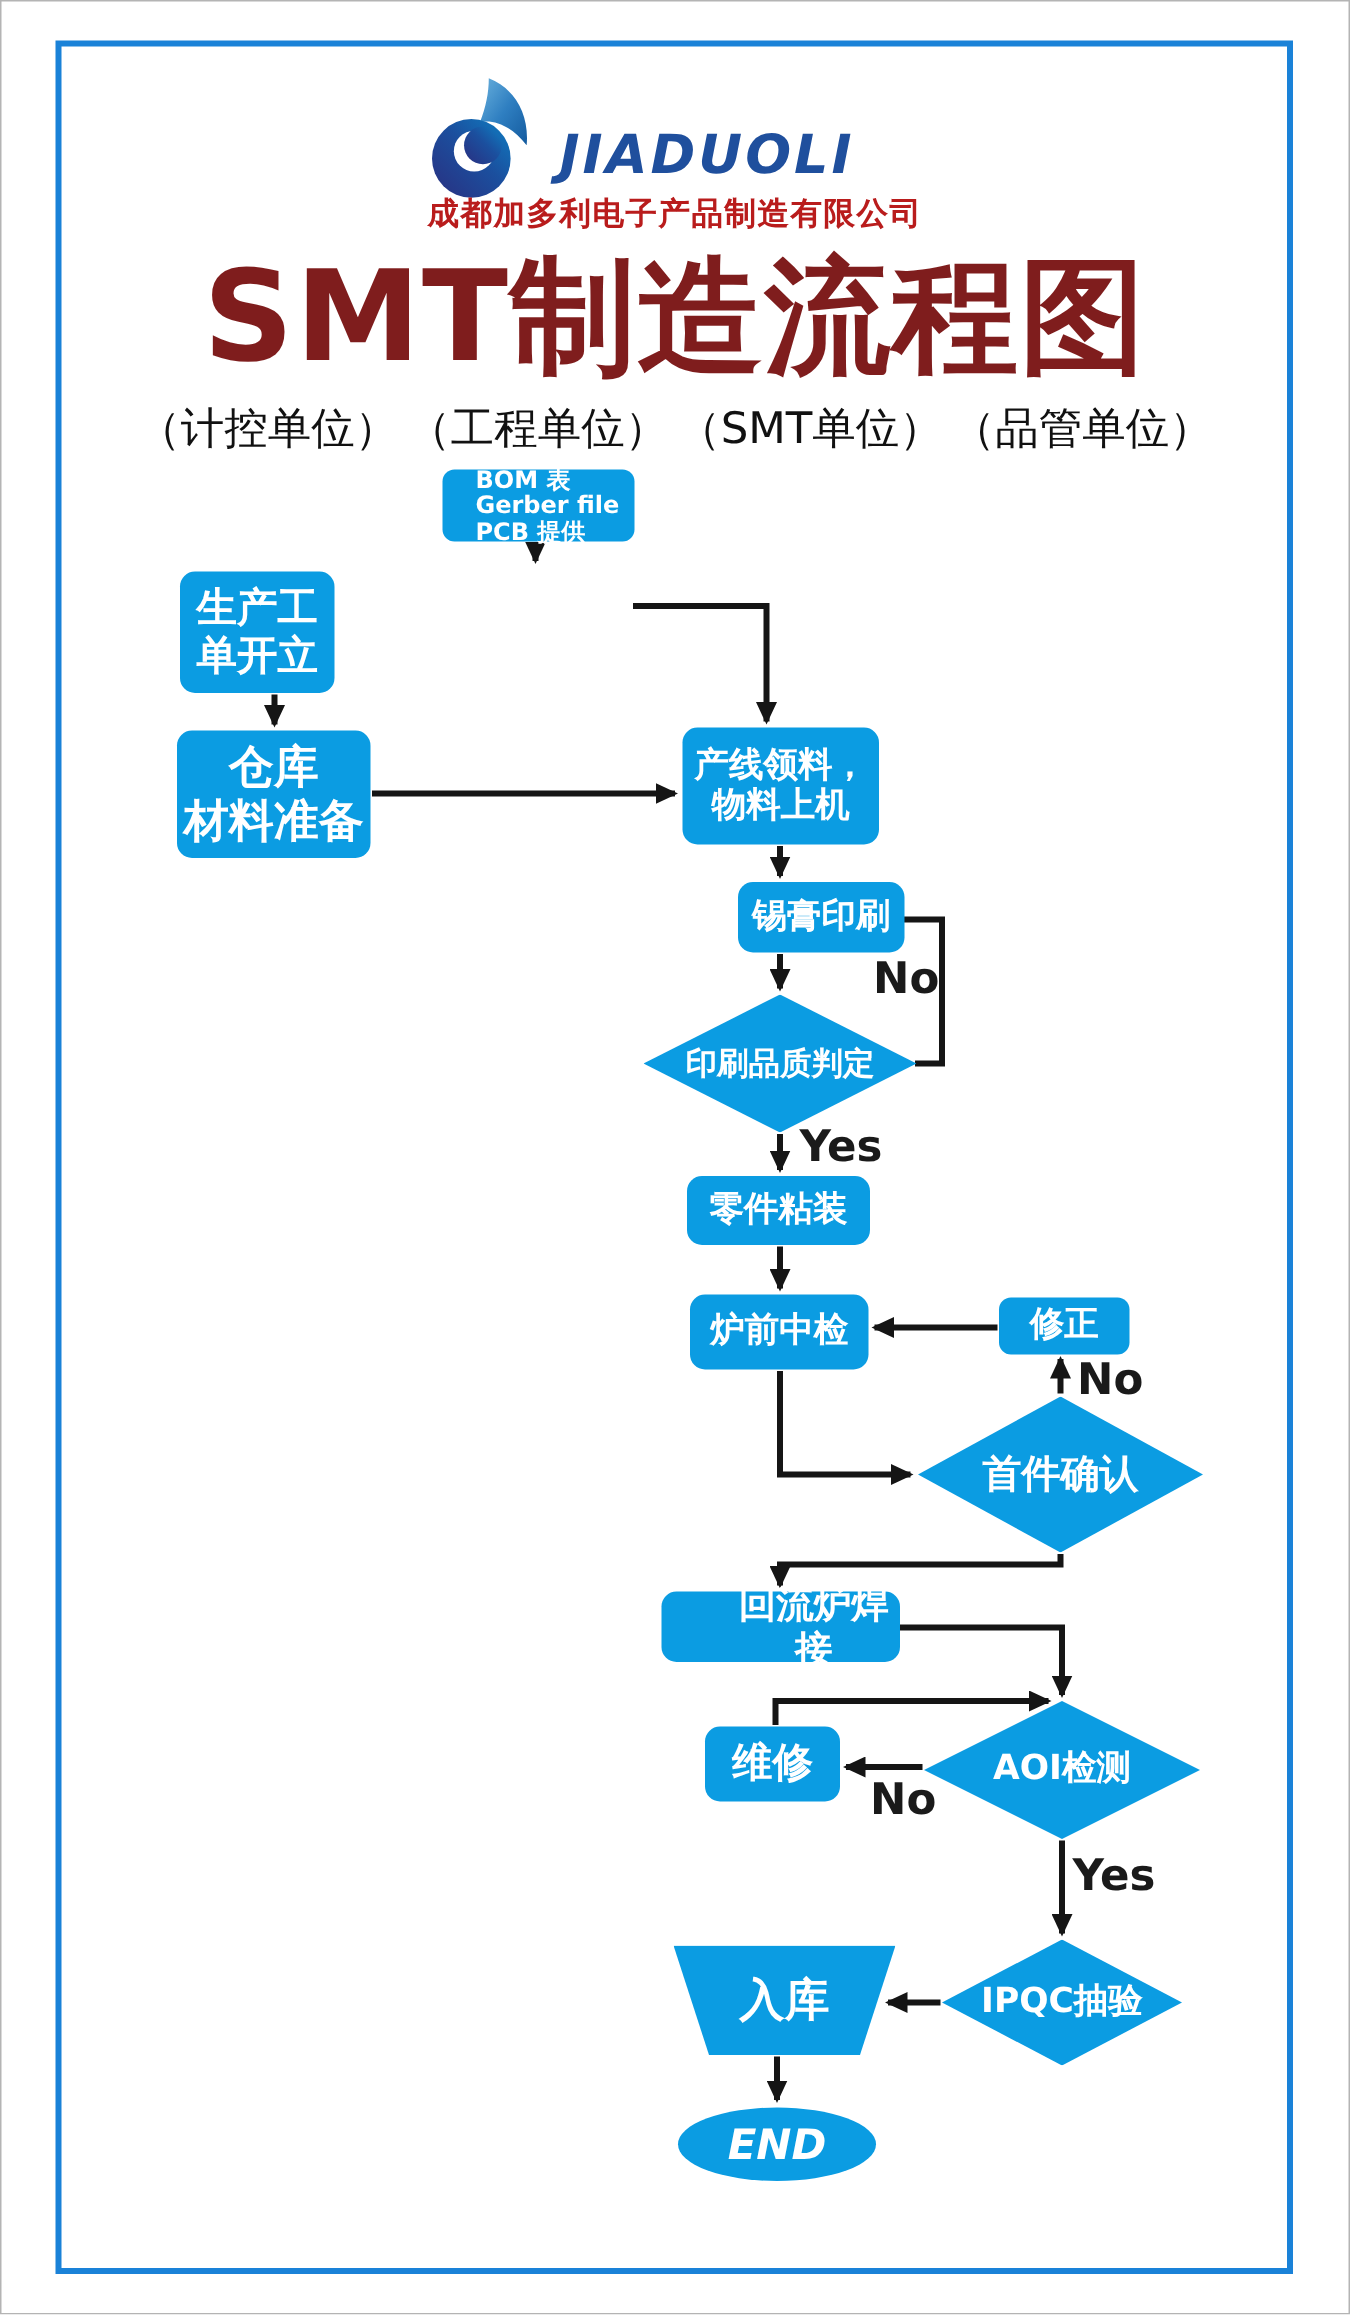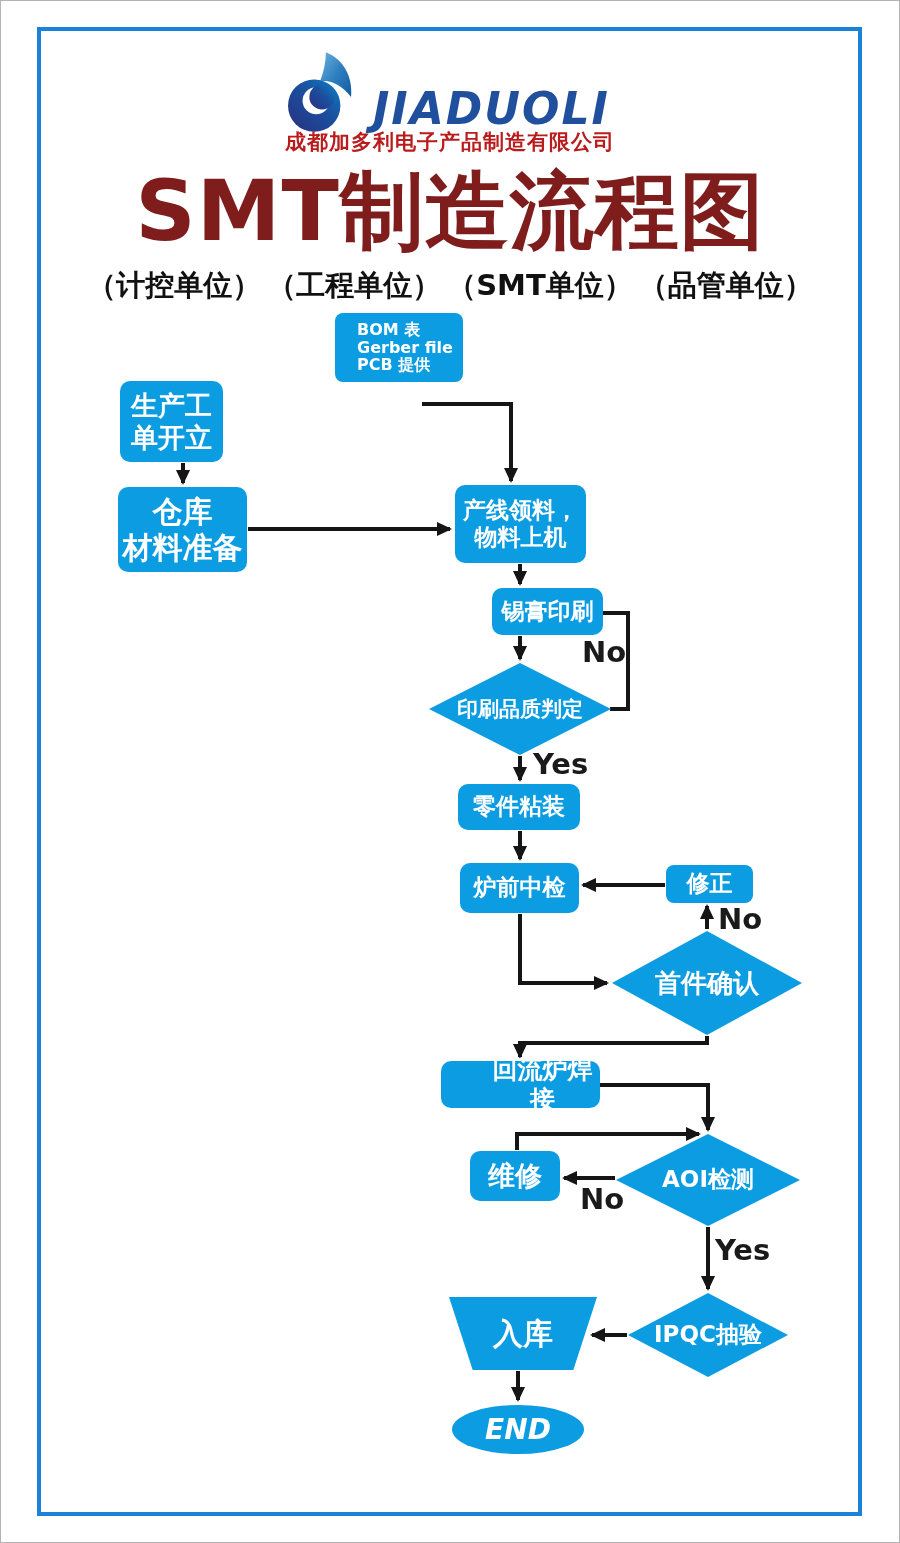--- a/index.html
+++ b/index.html
@@ -6,35 +6,35 @@
   .canvas {
     position:relative; width:900px; height:1543px; background:#ffffff;
     box-sizing:border-box; border:1px solid #b4b4b4; overflow:hidden;
     font-family:"DejaVu Sans", sans-serif;
   }
   .frame {
     position:absolute; left:36px; top:26px; width:825px; height:1489px;
     border:4px solid #1a82d8; box-sizing:border-box;
   }
   .logo-text {
-    position:absolute; left:372px; top:82px; font-size:44px; font-weight:900;
+    position:absolute; left:372px; top:82px; font-size:36px; font-weight:900;
     font-style:italic; color:#1f4f9d; letter-spacing:2px;
   }
   .company {
     position:absolute; left:37px; top:127px; width:824px; text-align:center;
     font-size:21px; font-weight:600; color:#b91c1c; letter-spacing:1px;
   }
   .title {
     position:absolute; left:37px; top:163px; width:824px; text-align:center;
     font-size:84px; line-height:1.12; font-weight:900; color:#7f1d1d; letter-spacing:1px;
   }
   .units {
     position:absolute; left:37px; top:265px; width:824px;
     display:flex; justify-content:center; gap:6px;
-    font-size:29px; font-weight:700; color:#111;
+    font-size:29px; font-weight:400; color:#111;
   }
   .node {
     position:absolute; background:#0b9ce2; color:#ffffff; font-weight:bold;
     display:flex; align-items:center; justify-content:center; text-align:center;
     white-space:pre-line; border-radius:10px; line-height:1.18; box-sizing:border-box;
   }
   .node.left-align { justify-content:flex-start; text-align:left; padding-left:22px; line-height:1.1; }
   .diamond  { clip-path:polygon(50% 0,100% 50%,50% 100%,0 50%); border-radius:0; }
   .trapezoid{ clip-path:polygon(0 0,100% 0,84% 100%,16% 100%); border-radius:0; }
   .ellipse  { border-radius:50%;font-style:italic; }
@@ -97,21 +97,21 @@
       <path d="M706,1035 L706,1042 L519,1042 L519,1056" marker-end="url(#ah)"></path>
       <path d="M599,1084 L707,1084 L707,1129" marker-end="url(#ah)"></path>
       <path d="M516,1149 L516,1133 L698,1133" marker-end="url(#ah)"></path>
       <path d="M614,1177 L563,1177" marker-end="url(#ah)"></path>
       <path d="M707,1226 L707,1288" marker-end="url(#ah)"></path>
       <path d="M626,1334 L591,1334" marker-end="url(#ah)"></path>
       <path d="M517,1370 L517,1399" marker-end="url(#ah)"></path>
     </g>
   </svg>
 
-  <div class="node left-align" style="left:294px;top:312px;width:128px;height:69px;font-size:16px;border-radius:8px;margin-left:40px;">BOM 表
+  <div class="node left-align" style="left:294px;top:312px;width:128px;height:48px;font-size:16px;border-radius:8px;">BOM 表
 Gerber file
 PCB 提供</div>
   <div class="node" style="left:119px;top:380px;width:103px;height:81px;font-size:27px;">生产工
 单开立</div>
   <div class="node" style="left:117px;top:486px;width:129px;height:85px;font-size:30px;">仓库
 材料准备</div>
   <div class="node" style="left:454px;top:484px;width:131px;height:78px;font-size:23px;">产线领料，
 物料上机</div>
   <div class="node" style="left:467px;top:587px;width:111px;height:47px;font-size:23px;margin-left:24px;">锡膏印刷</div>
   <div class="node diamond" style="left:428px;top:662px;width:182px;height:92px;font-size:21px;">印刷品质判定</div>

